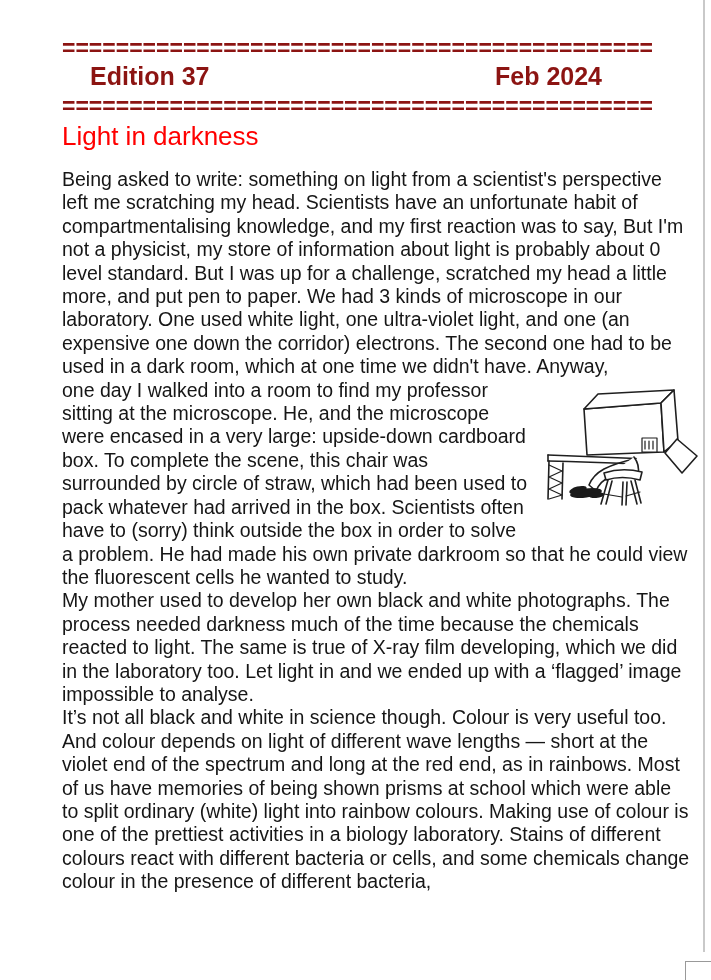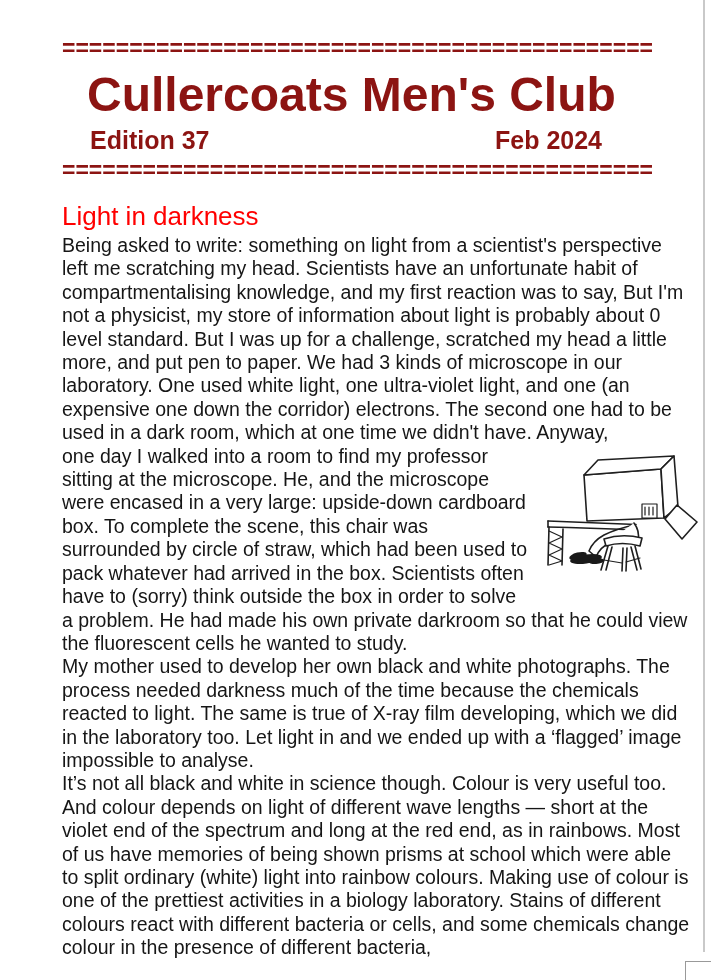--- a/index.html
+++ b/index.html
@@ -42,25 +42,25 @@
   }
   .edition-row {
     width: 600px; display: flex; justify-content: space-between;
     padding-left: 28px; padding-right: 60px;
     margin-top: 4px;
     font-size: 25px; font-weight: bold; line-height: 30px;
     color: #8c1412;
     gap: 48px;
   }
   .article-heading {
-    margin-top: 22px;
+    margin-top: 6px;
     font-size: 26px; font-weight: normal; line-height: 30px;
     color: #ff0000;
   }
-  .body-copy { margin-top: 3px; }
+  .body-copy { margin-top: 17px; }
   .body-copy p {
     font-size: 19.5px; line-height: 23.4px;
     color: #161616;
   }
   figure.sketch {
     float: right;
     width: 172px; height: 152px;
     margin: 2px -14px 0 6px;
   }
   figure.sketch svg { display: block; }
@@ -71,21 +71,20 @@
 <div class="page">
 
   <div class="page-edge"></div>
   <div class="corner-mark"></div>
 
   <div class="content">
 
     <header>
       <div class="sep sep-top">============================================</div>
 
-      <h1 class="masthead-title">Cullercoats Men's Club</h1>
 
       <div class="edition-row">
         <span>Edition 37</span>
         <span>Feb 2024</span>
       </div>
 
       <div class="sep sep-bottom">============================================</div>
     </header>
 
     <main>

